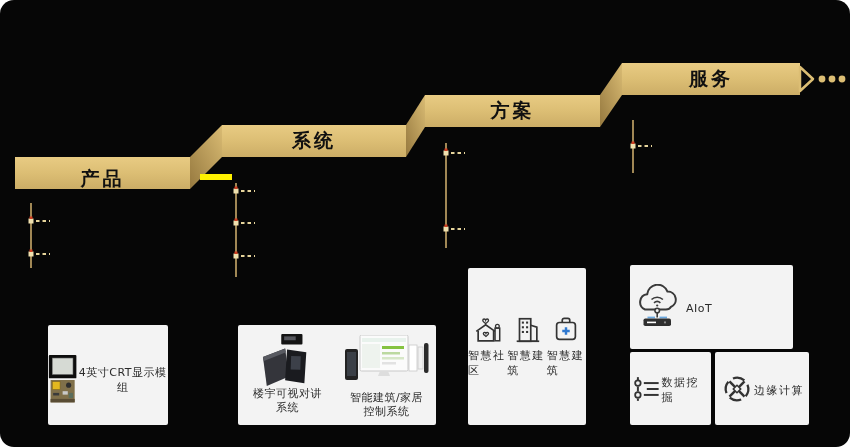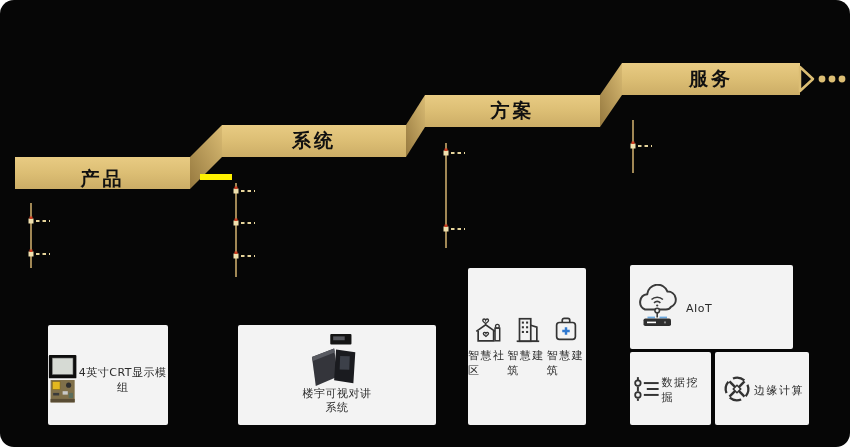--- a/index.html
+++ b/index.html
@@ -128,20 +128,39 @@
         <svg width="62" height="54" viewBox="0 0 62 56" style="margin-top:8px;">
           <rect x="24" y="1" width="22" height="11" rx="1" fill="#141414"></rect>
           <rect x="27" y="3.5" width="12" height="4" fill="#55565c"></rect>
           <polygon points="5,25 28,16 32,45 9,55" fill="#34353b"></polygon>
           <polygon points="5,25 28,16 29,20 6,29" fill="#585a61"></polygon>
           <polygon points="30,17 50,20 48,52 28,49" fill="#1a1b1f"></polygon>
           <rect x="34" y="24" width="10" height="14" fill="#3c4049" transform="rotate(2 39 31)"></rect>
         </svg>
         <div class="caption" style="">楼宇可视对讲
 系统</div>
+      </div>
+      <div>
+        <svg width="84" height="52" viewBox="0 0 84 52" style="margin-top:10px;">
+          <rect x="0" y="14" width="13" height="31" rx="2" fill="#222"></rect>
+          <rect x="2" y="17" width="9" height="24" fill="#3a3f46"></rect>
+          <rect x="15" y="0" width="48" height="36" rx="1.5" fill="#fbfbfb" stroke="#c9c9c9" stroke-width="1"></rect>
+          <rect x="17" y="3" width="44" height="4" fill="#e8f2ec"></rect>
+          <rect x="17" y="9" width="18" height="24" fill="#eef3ee"></rect>
+          <rect x="37" y="11" width="22" height="3" fill="#86c341"></rect>
+          <rect x="37" y="17" width="18" height="2.5" fill="#bcd9a0"></rect>
+          <rect x="37" y="22" width="22" height="2.5" fill="#d7e7c8"></rect>
+          <rect x="37" y="27" width="14" height="2.5" fill="#e2e2e2"></rect>
+          <polygon points="35,36 43,36 45,41 33,41" fill="#ddd"></polygon>
+          <rect x="64" y="10" width="8" height="26" fill="#ffffff" stroke="#c9c9c9" stroke-width="0.8"></rect>
+          <rect x="73" y="12" width="5" height="22" fill="#f0f0f0" stroke="#c9c9c9" stroke-width="0.8"></rect>
+          <rect x="79" y="8" width="4.5" height="30" rx="2" fill="#2a2a2a"></rect>
+        </svg>
+        <div class="caption" style="margin-top:4px;">智能建筑/家居
+控制系统</div>
       </div>
     </div>
   </div>
 
   <div class="card" style="left:468px;top:268px;width:118px;height:157px;justify-content:space-evenly;">
     <div class="icon-row">
       <svg width="34" height="30" viewBox="0 0 34 32" fill="none" stroke="#333" stroke-width="1.8">
         <path d="M14.5 5.5 C14 3.8 11.6 3.9 11.4 5.6 C11.2 7 13 8 14.5 9.2 C16 8 17.8 7 17.6 5.6 C17.4 3.9 15 3.8 14.5 5.5 Z" stroke-width="1.4"></path>
         <path d="M4.5 17.5 L14.5 10.5 L24.5 17.5"></path>
         <path d="M6.5 17 V27.5 H23 V17"></path>

